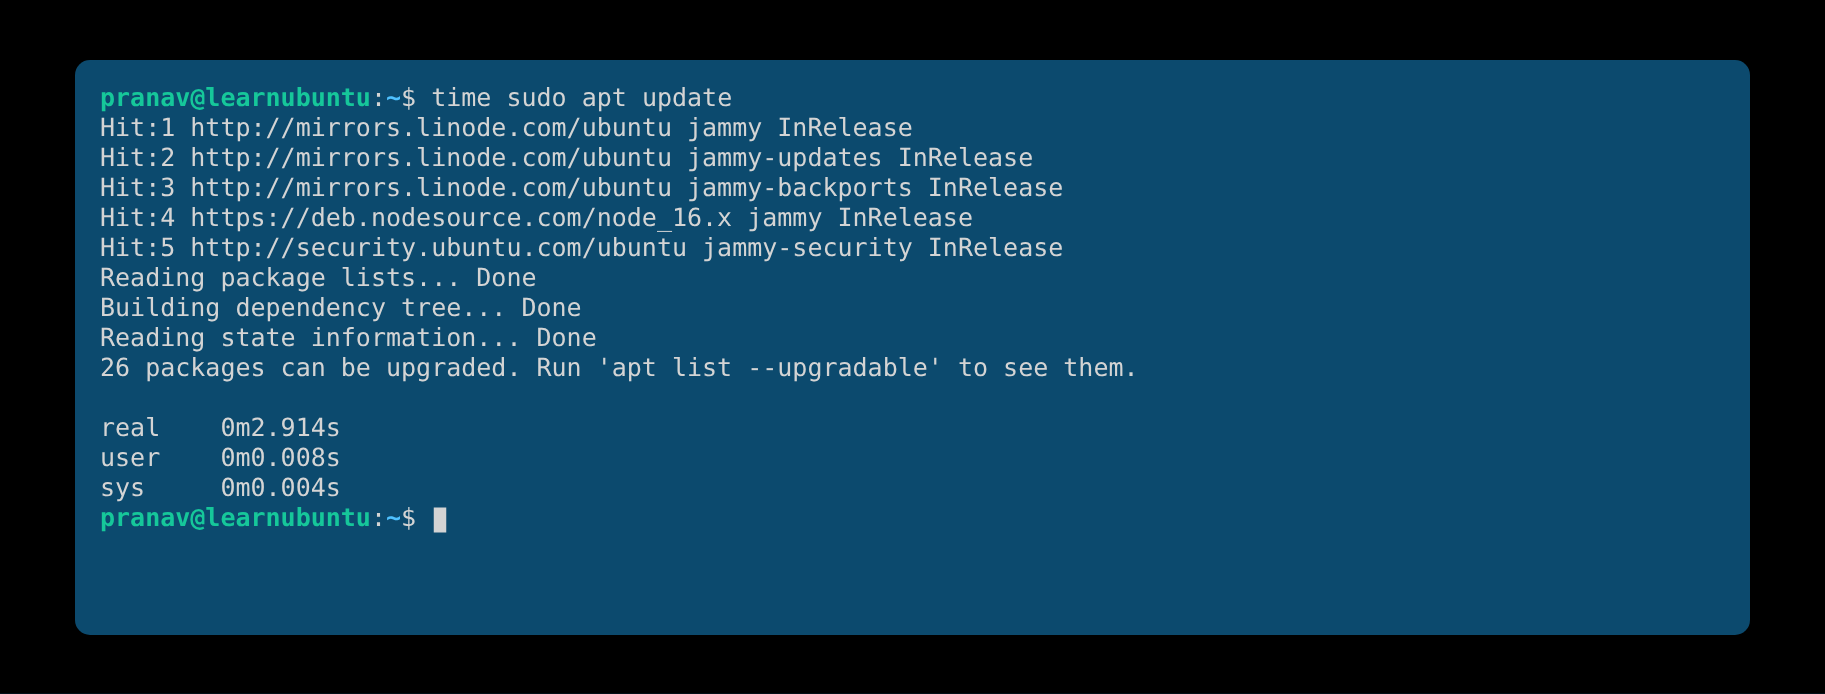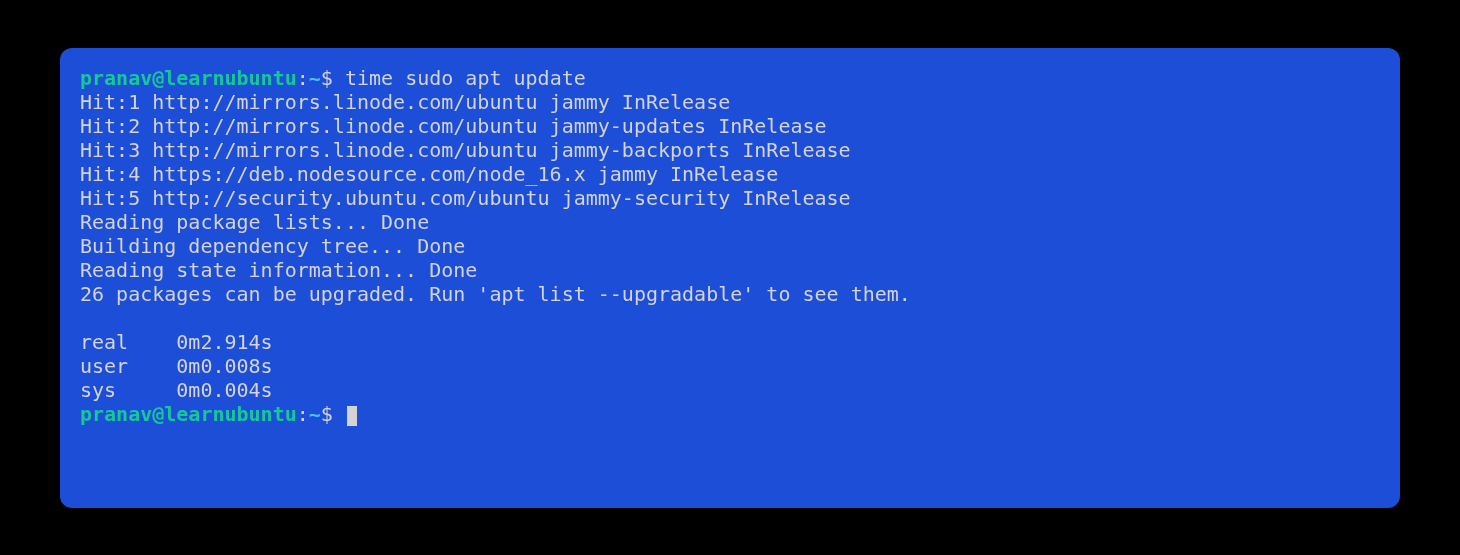--- a/index.html
+++ b/index.html
@@ -10,21 +10,21 @@
     body {
       background: #000000;
       width: 1460px;
       height: 555px;
       display: flex;
       align-items: center;
       justify-content: center;
       font-family: "SF Mono", "Monaco", "Menlo", "Consolas", "DejaVu Sans Mono", monospace;
     }
     .terminal-window {
-      background: #1d4ed8;
+      background: #0c4a6e;
       border-radius: 12px;
       width: 1340px;
       height: 460px;
       padding: 18px 20px;
       box-shadow: 0 20px 60px rgba(0,0,0,0.6);
       overflow: hidden;
     }
     .terminal-content {
       font-size: 20px;
       line-height: 1.2;

